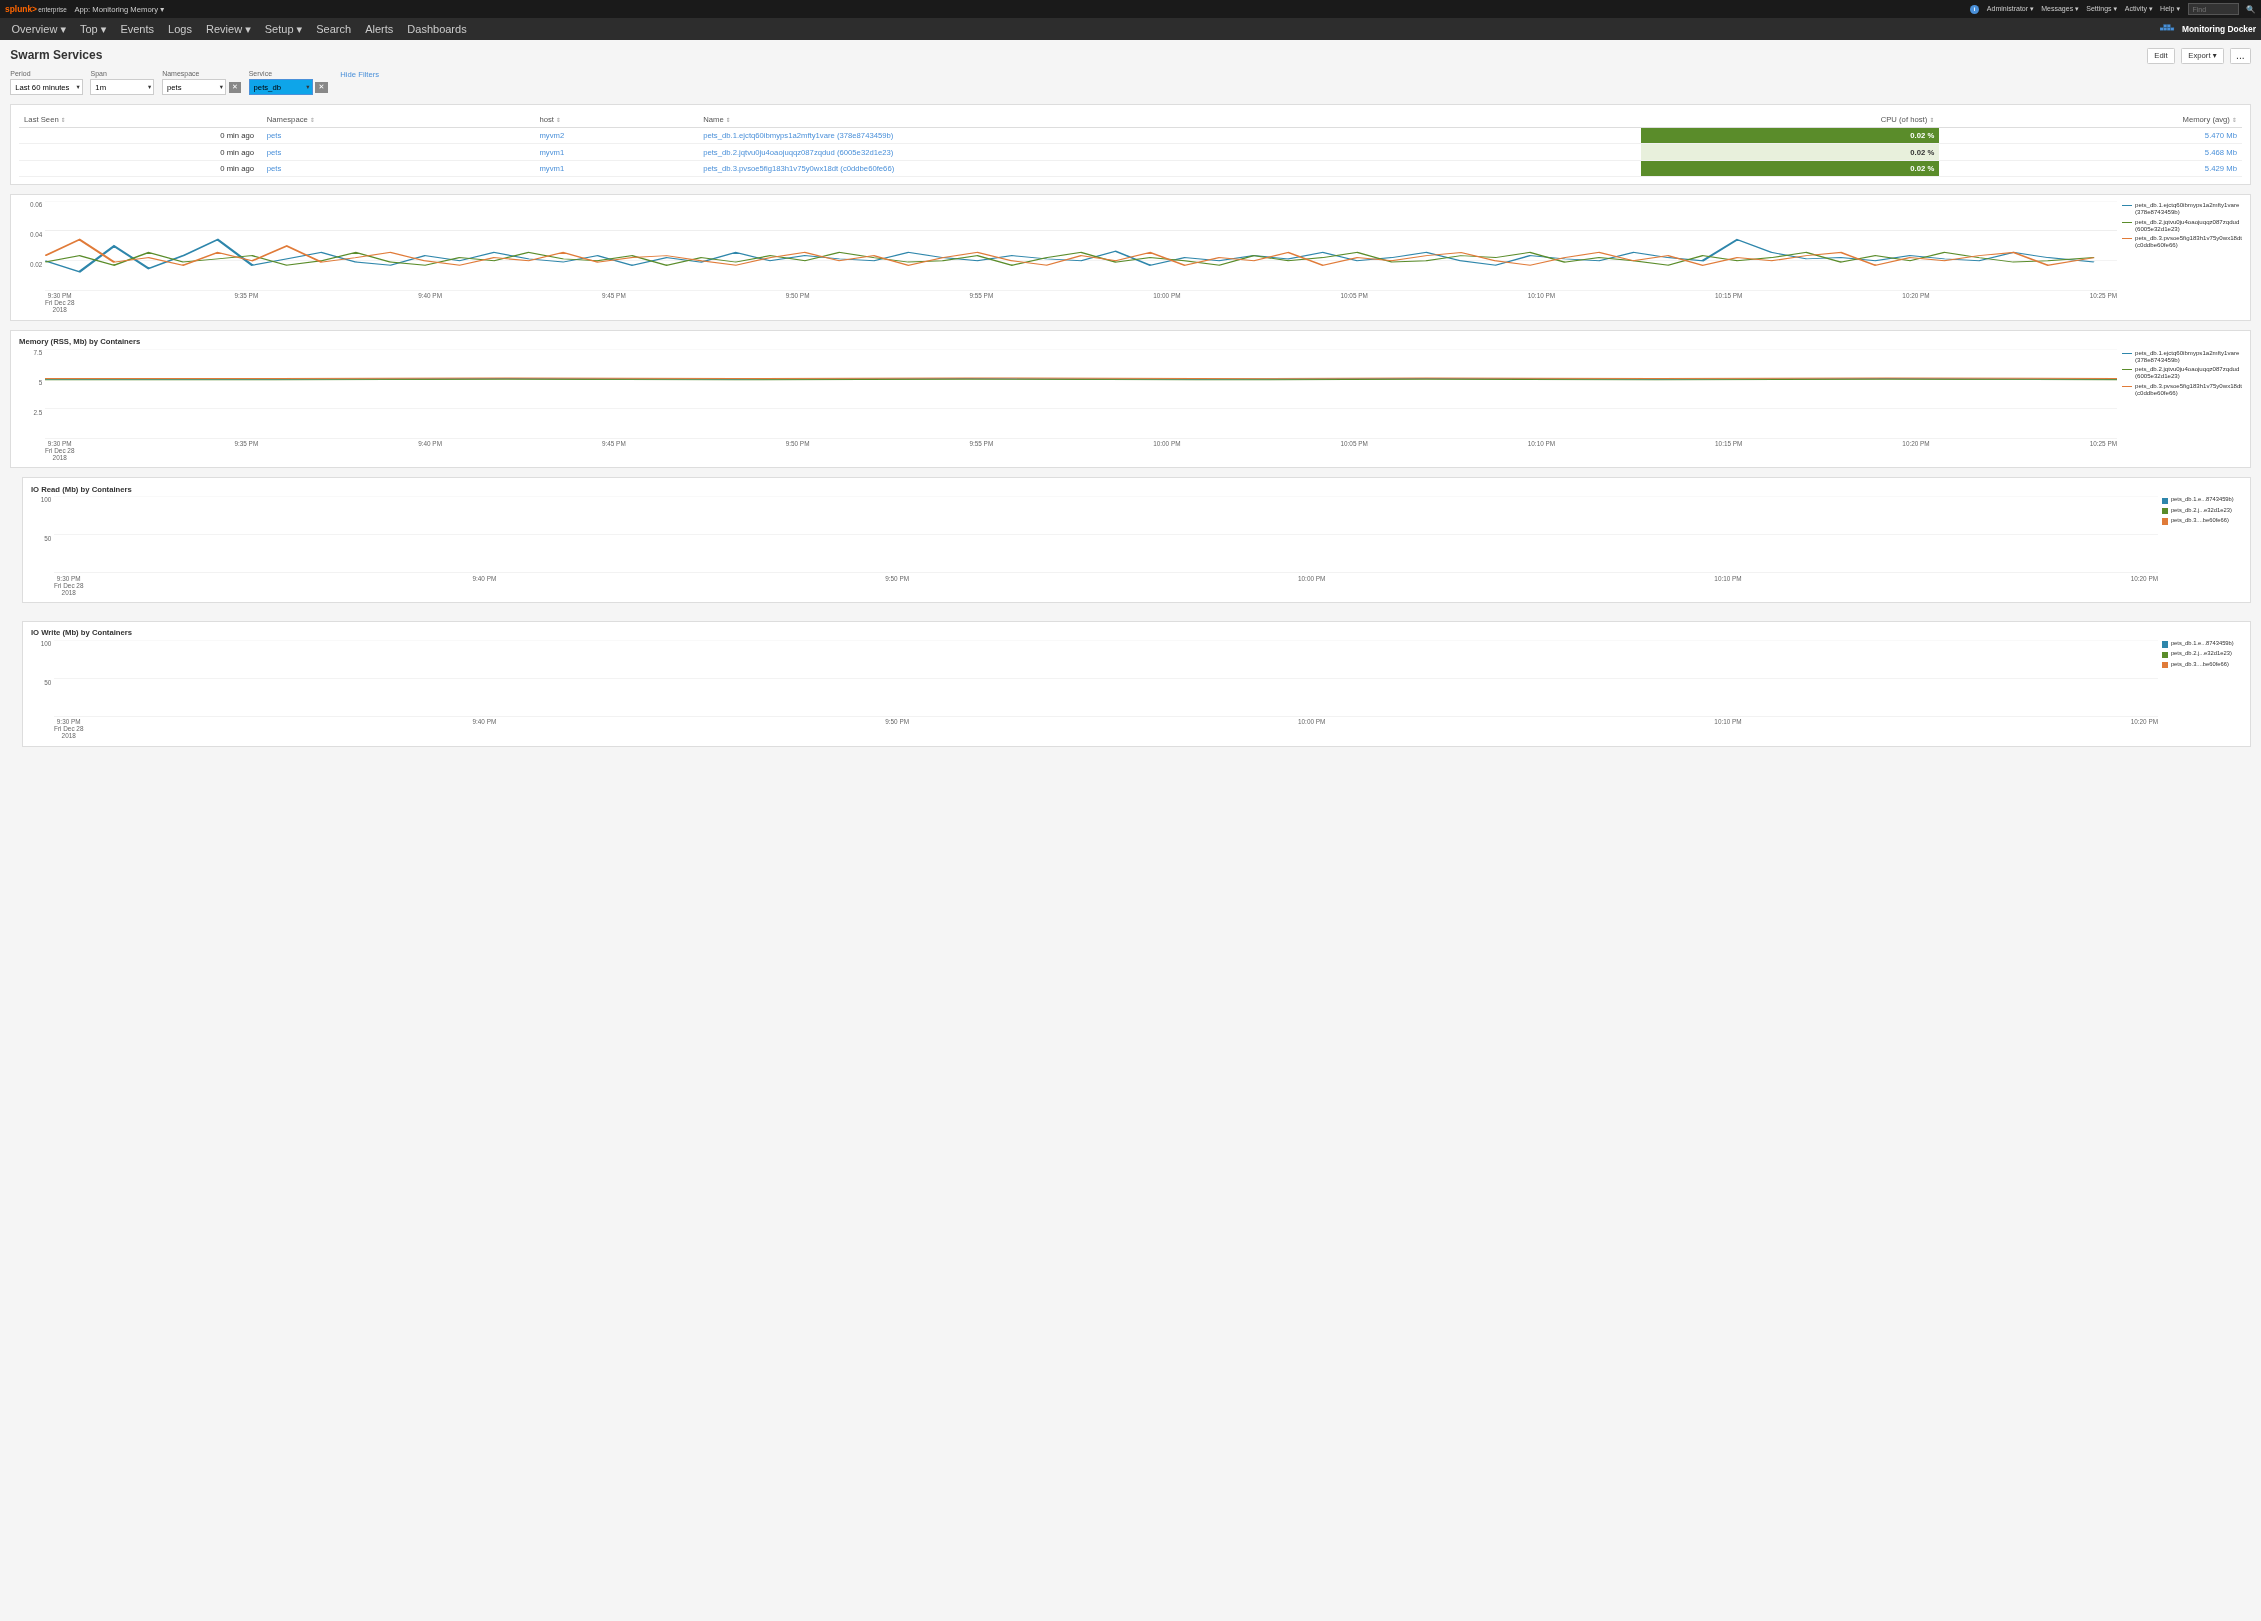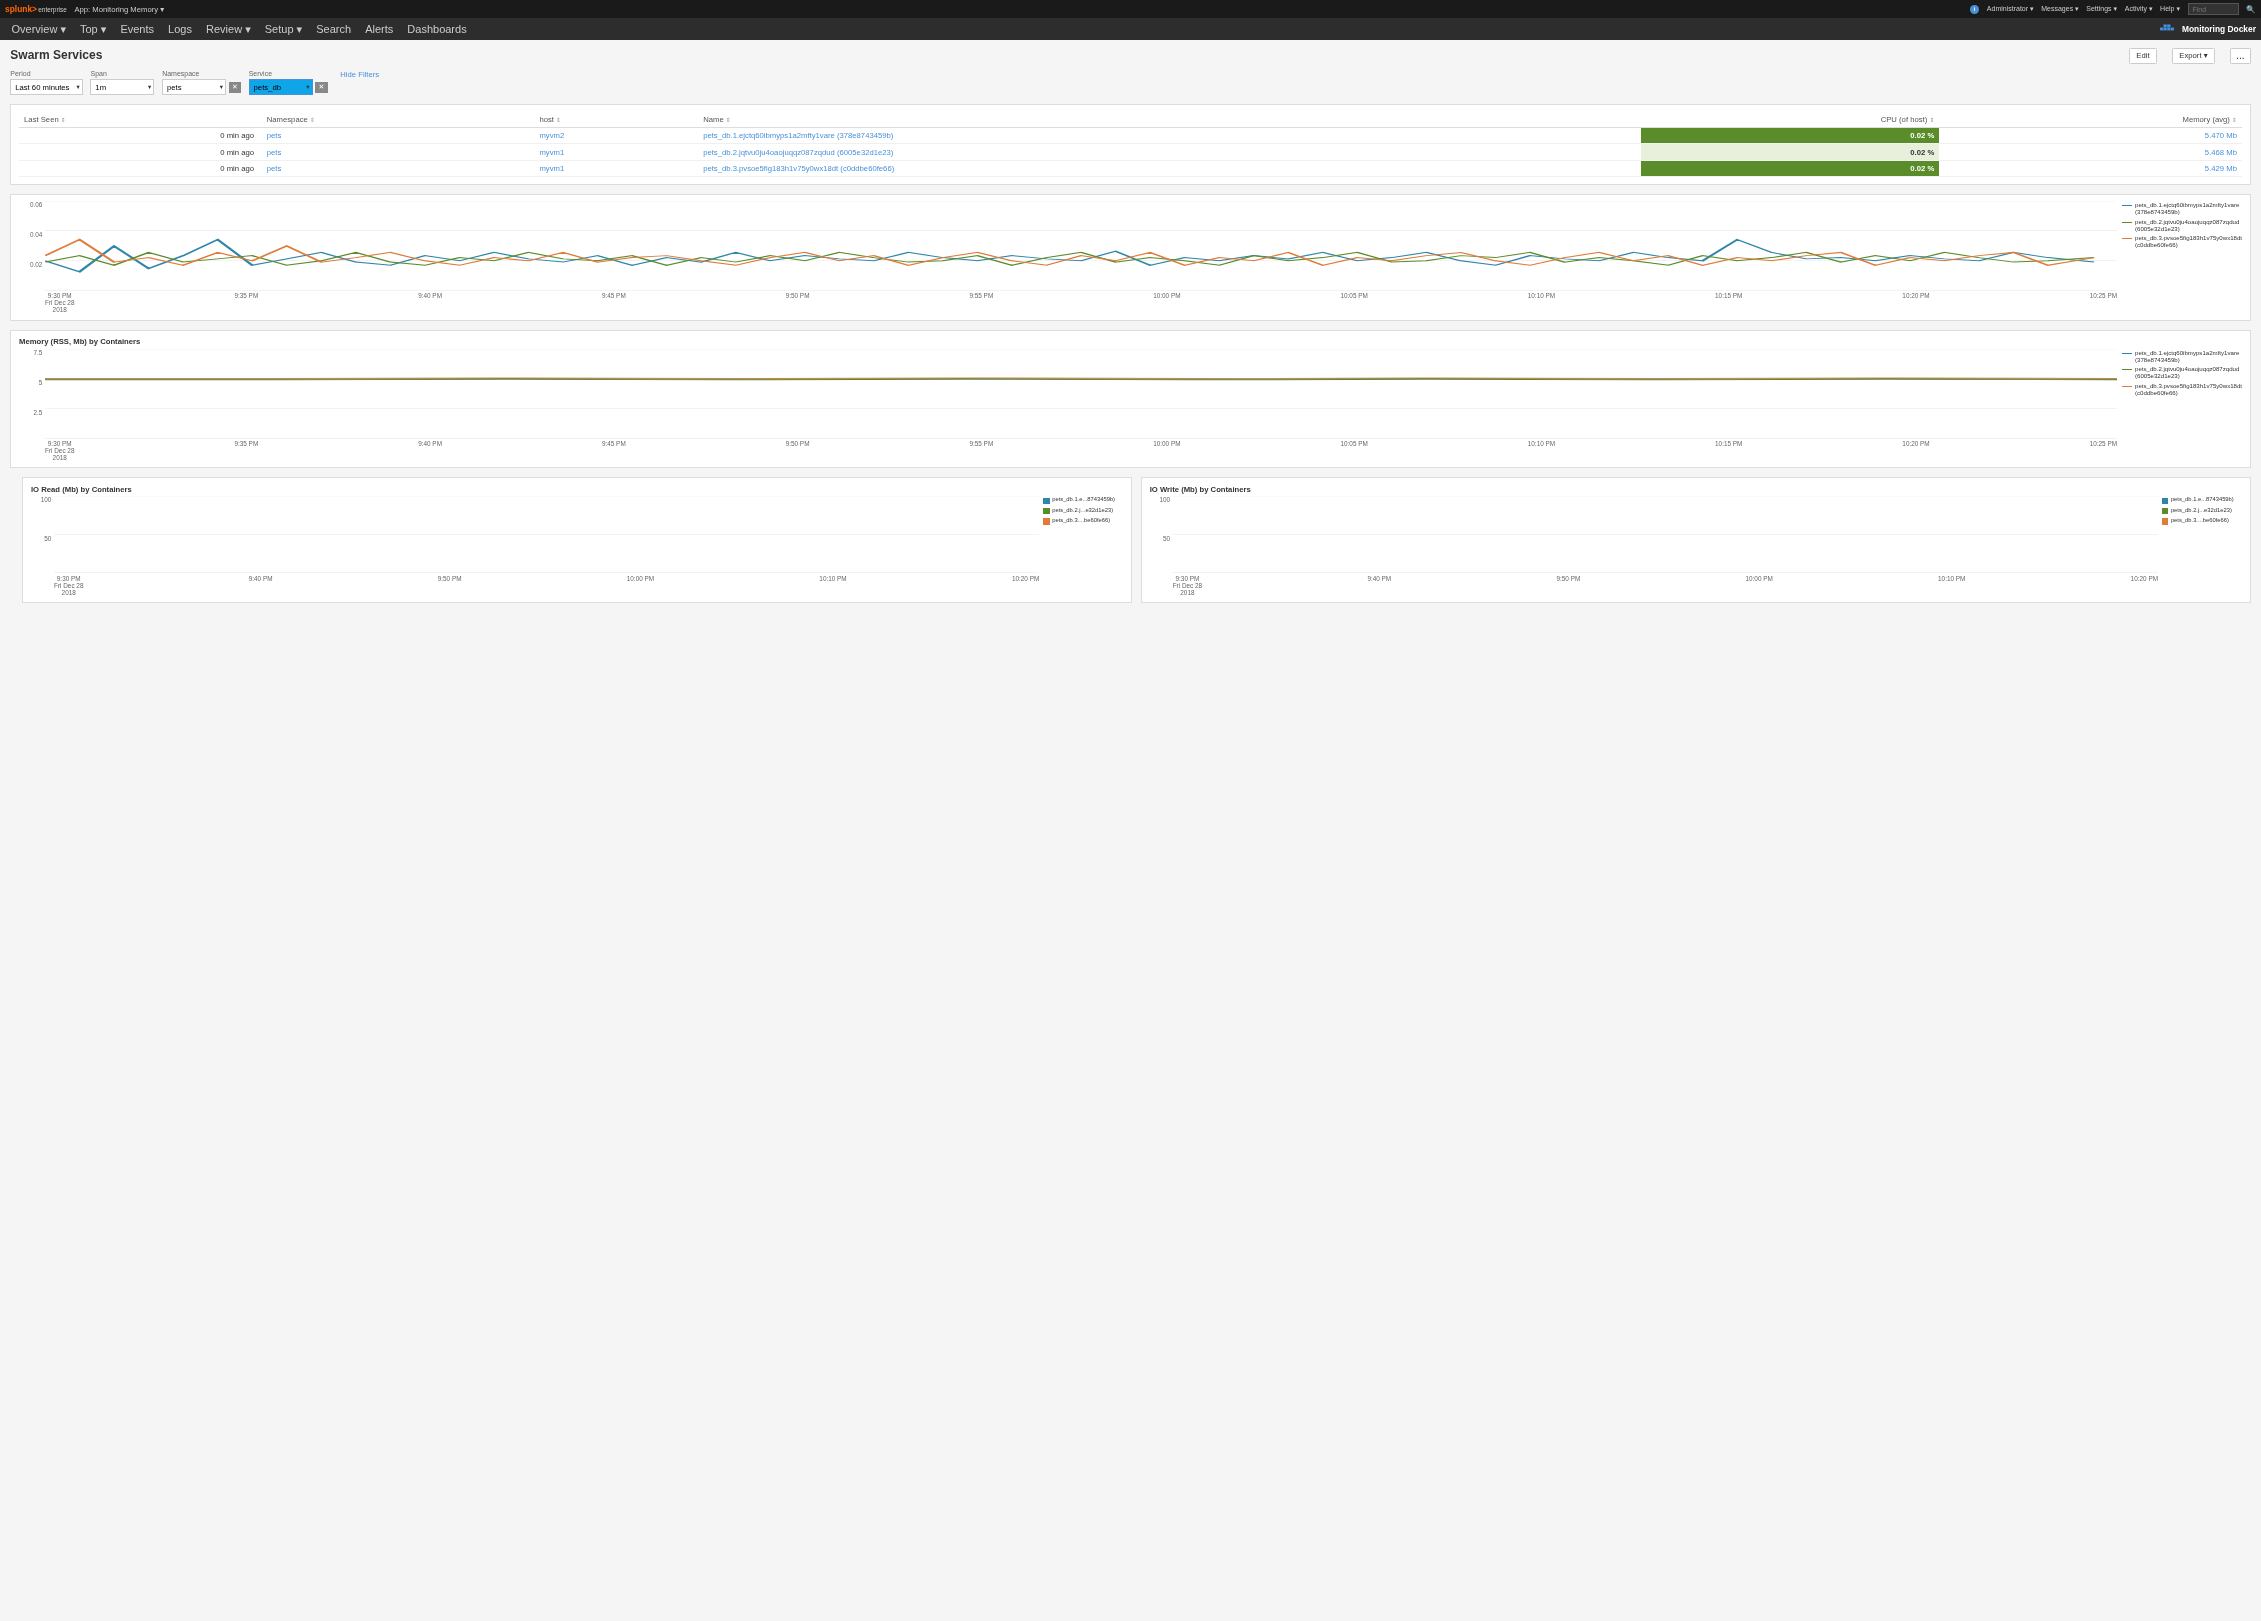--- a/index.html
+++ b/index.html
@@ -57,21 +57,21 @@
     .main-content { padding: 7.7px 10.3px; background: #f5f5f5; min-height: calc(100vh - 40px); }
 
     
     .page-header {
       display: flex;
       align-items: flex-start;
       justify-content: space-between;
       margin-bottom: 6.4px;
     }
     .page-title { font-size: 12px; font-weight: bold; color: #333; }
-    .page-actions { display: flex; gap: 15px; align-items: center; }
+    .page-actions { display: flex; gap: 6px; align-items: center; }
     .btn { background: #fff; border: 0.6px solid #ccc; padding: 2.6px 6.4px; cursor: pointer; font-size: 7.7px; border-radius: 1.3px; color: #333; }
     .btn-more { font-size: 10.3px; padding: 1.3px 5.1px; }
 
     
     .filters-row {
       display: flex;
       align-items: flex-start;
       gap: 7.7px;
       margin-bottom: 9px;
       flex-wrap: wrap;
@@ -134,21 +134,21 @@
       margin-bottom: 9px;
       padding: 6.4px 7.7px;
     }
     .chart-title { font-size: 7.7px; font-weight: bold; color: #333; margin-bottom: 2.6px; }
     .legend-item { display: flex; align-items: flex-start; gap: 2.6px; margin-bottom: 2.6px; }
 
     
     .chart-svg { width: 100%; display: block; }
 
     
-    .two-col { display: grid; grid-template-columns: 1fr 1fr; gap: 9px; padding-left: 12px; }
+    .two-col { display: grid; grid-template-columns: 1fr; gap: 9px; padding-left: 12px; }
 
     .chart-grid-line { stroke: #e8e8e8; stroke-width: 1; }
     .chart-axis { stroke: #ccc; stroke-width: 1; }
 
     
     .btn-export { display: flex; align-items: center; gap: 2.6px; }
   </style>
 </head>
 <body>
 

